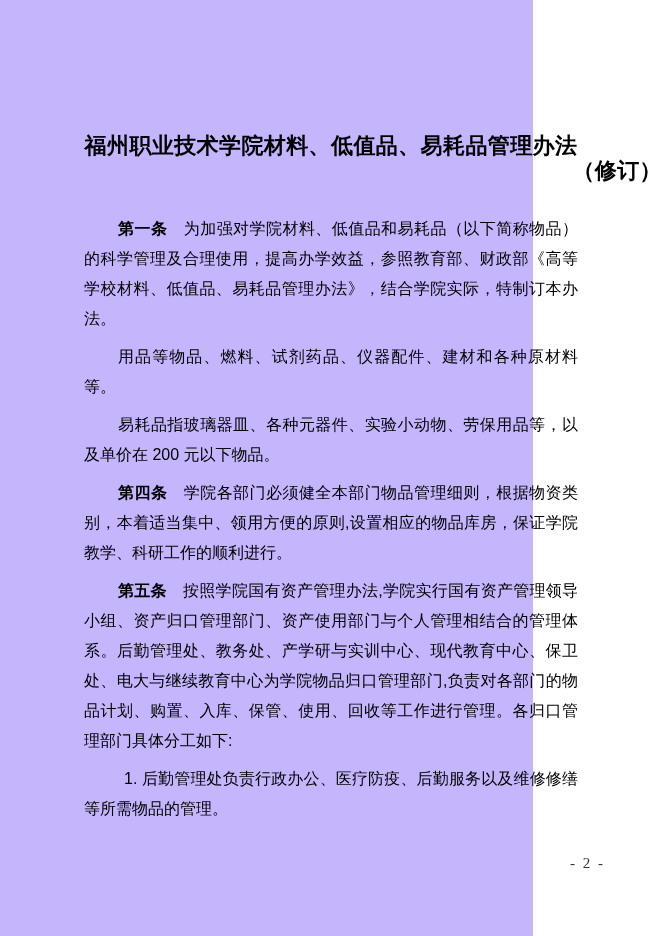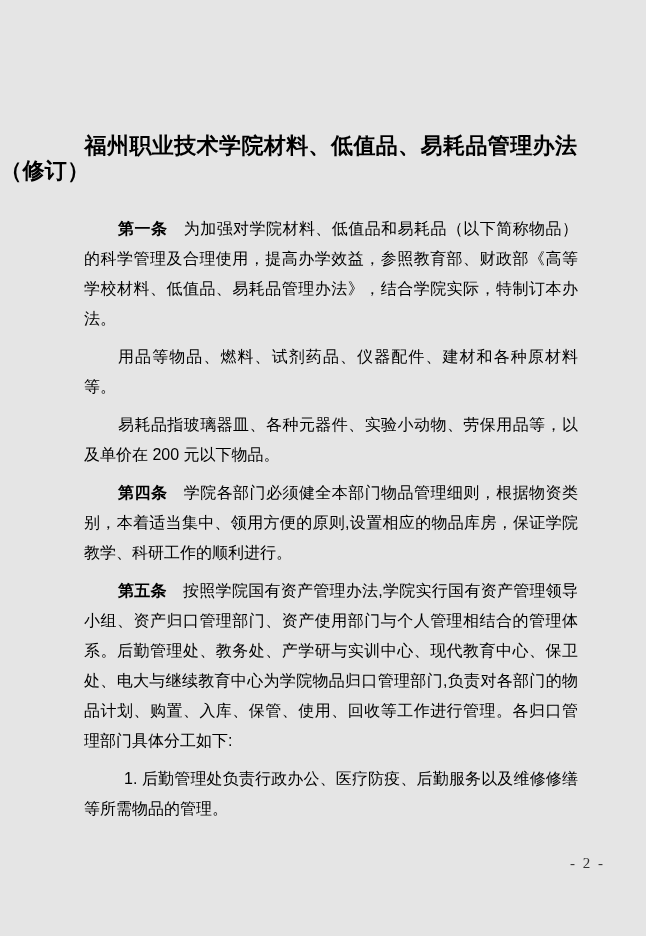--- a/index.html
+++ b/index.html
@@ -14,23 +14,23 @@
     position: relative;
     overflow: hidden;
     font-family: "Liberation Sans", "DejaVu Sans", sans-serif;
     color: #000000;
     -webkit-font-smoothing: antialiased;
   }
 
   .page {
     position: absolute;
     inset: 0;
-    width: 646px;
+    width: 533px;
     height: 936px;
-    background: #e5e5e5;
+    background: #c4b5fd;
   }
 
   
   .doc-title {
     position: absolute;
     left: 0;
     top: 114px;
     width: 662px;
     text-align: center;
     font-family: "Liberation Serif", "DejaVu Serif", serif;
@@ -38,21 +38,21 @@
     font-size: 22px;
     line-height: 34px;
     letter-spacing: 0.4px;
     white-space: nowrap;
   }
   .doc-subtitle {
     position: absolute;
     left: 0;
     top: 154px;
     width: 662px;
-    text-align: left;
+    text-align: right;
     font-family: "Liberation Serif", "DejaVu Serif", serif;
     font-weight: 700;
     font-size: 22px;
     line-height: 34px;
     letter-spacing: 0.4px;
   }
 
   
   .body-block {
     position: absolute;

